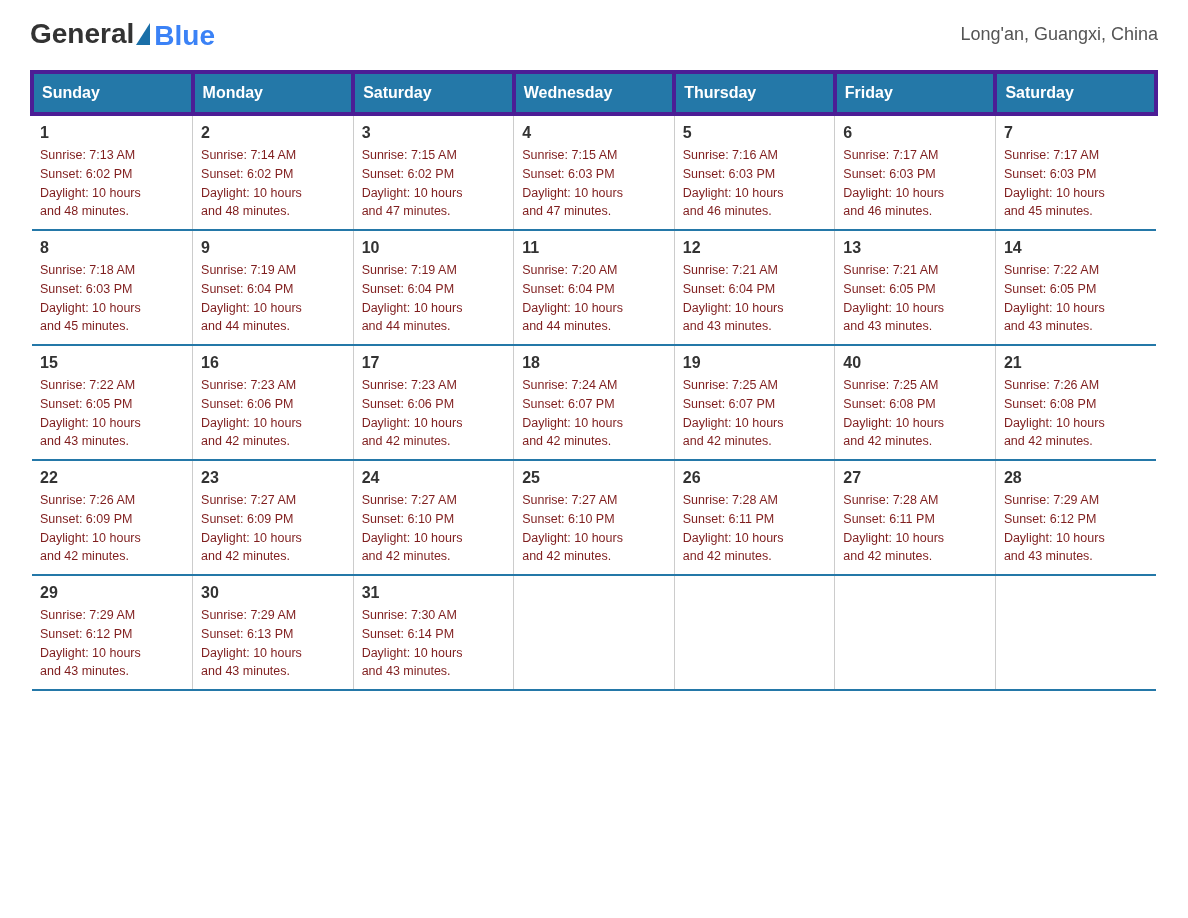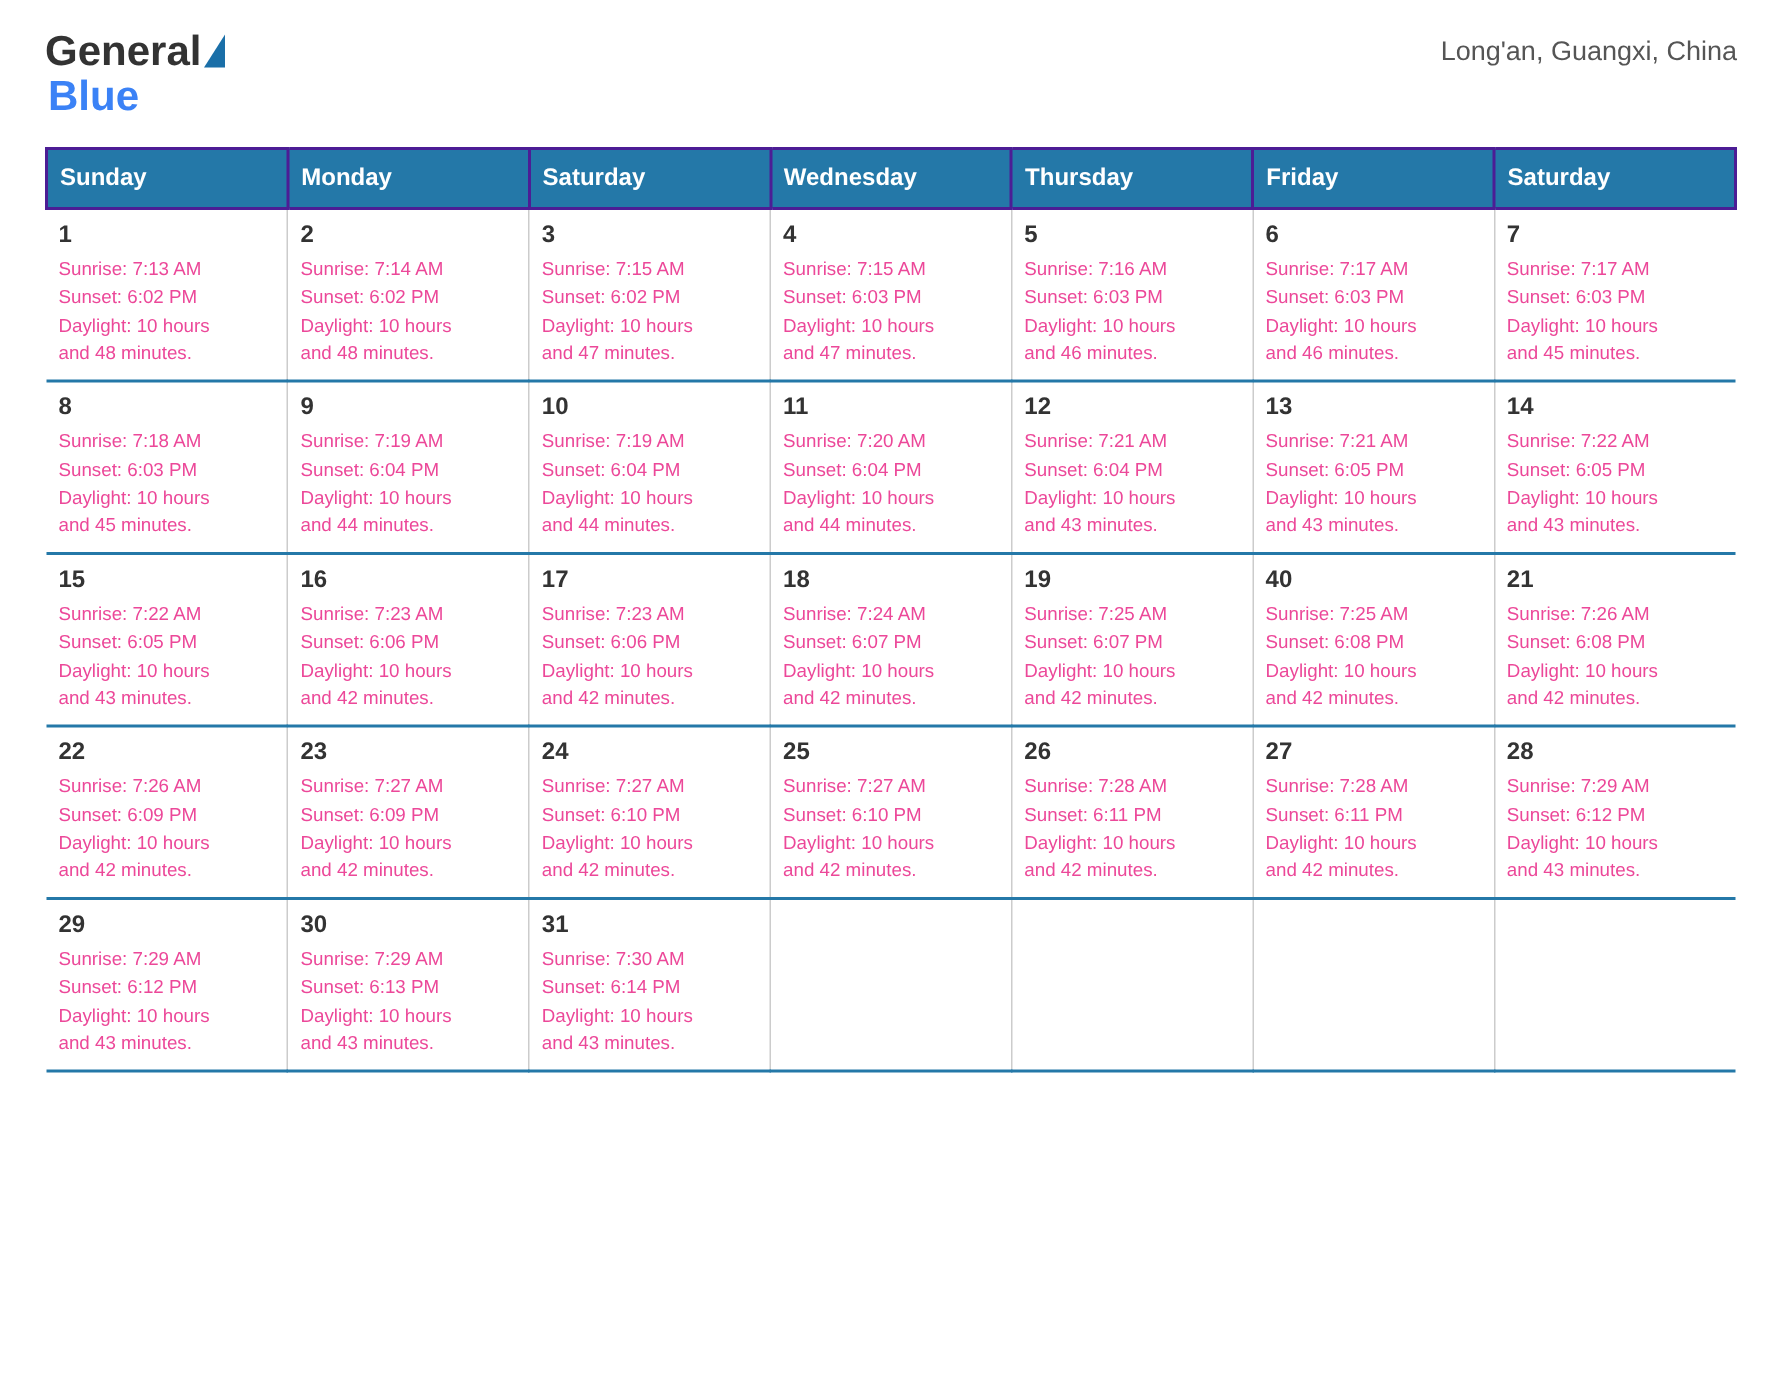--- a/index.html
+++ b/index.html
@@ -11,21 +11,21 @@
       padding: 20px 30px;
     }
     .header-area {
       display: flex;
       justify-content: space-between;
       align-items: flex-start;
       margin-bottom: 18px;
     }
     .logo-area {
       display: flex;
-      flex-direction: column;
+      flex-direction: row;
       align-items: flex-start;
     }
     .logo-text {
       display: flex;
       align-items: center;
       font-size: 28px;
       font-weight: bold;
       color: #333;
       line-height: 1;
     }
@@ -59,21 +59,21 @@
     }
     thead tr {
       background: #2478a8;
     }
     thead th {
       color: #fff;
       font-size: 16px;
       font-weight: bold;
       padding: 10px 8px;
       text-align: left;
-      border: 2px solid #4c1d95;
+      border: 4px solid #4c1d95;
     }
     tbody tr {
       border-bottom: 2px solid #2478a8;
     }
     tbody td {
       vertical-align: top;
       padding: 8px 8px;
       font-size: 13px;
       color: #333;
       border-right: 1px solid #ccc;
@@ -83,21 +83,21 @@
     tbody td:last-child { border-right: none; }
     .day-number {
       font-size: 16px;
       font-weight: bold;
       margin-bottom: 4px;
       display: block;
     }
     .day-info {
       font-size: 12.5px;
       line-height: 1.5;
-      color: #ec4899;
+      color: #7f1d1d;
     }
   </style>
 </head>
 <body>
 
 <div class="header-area">
   <div class="logo-area">
     <div class="logo-text">
       <span class="logo-general">General</span>
       <span class="logo-triangle"></span>

